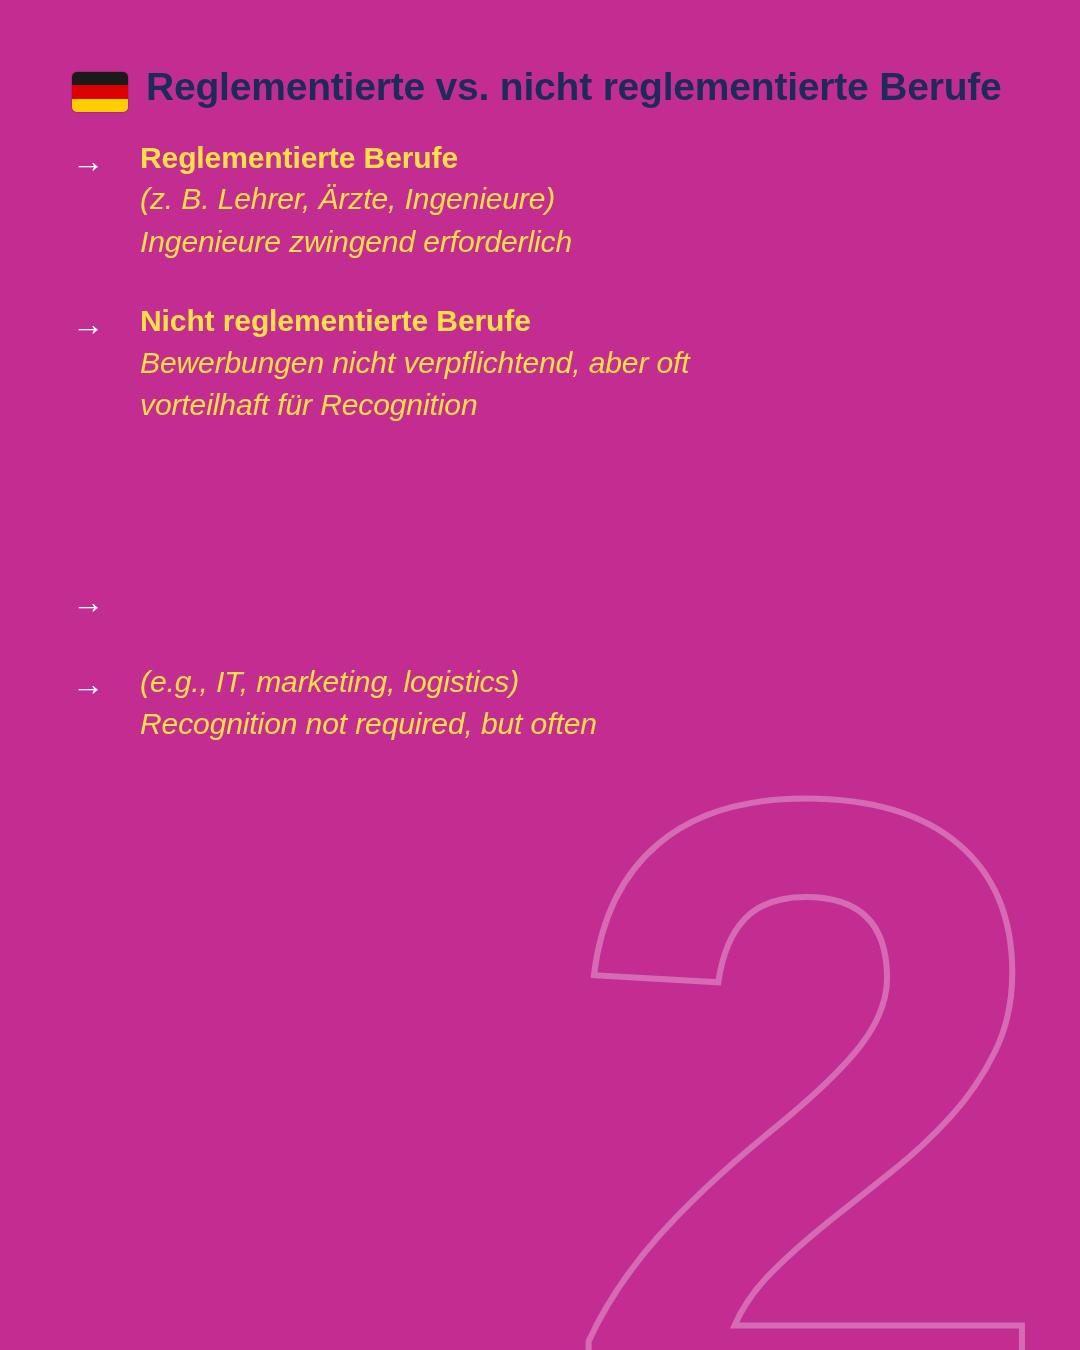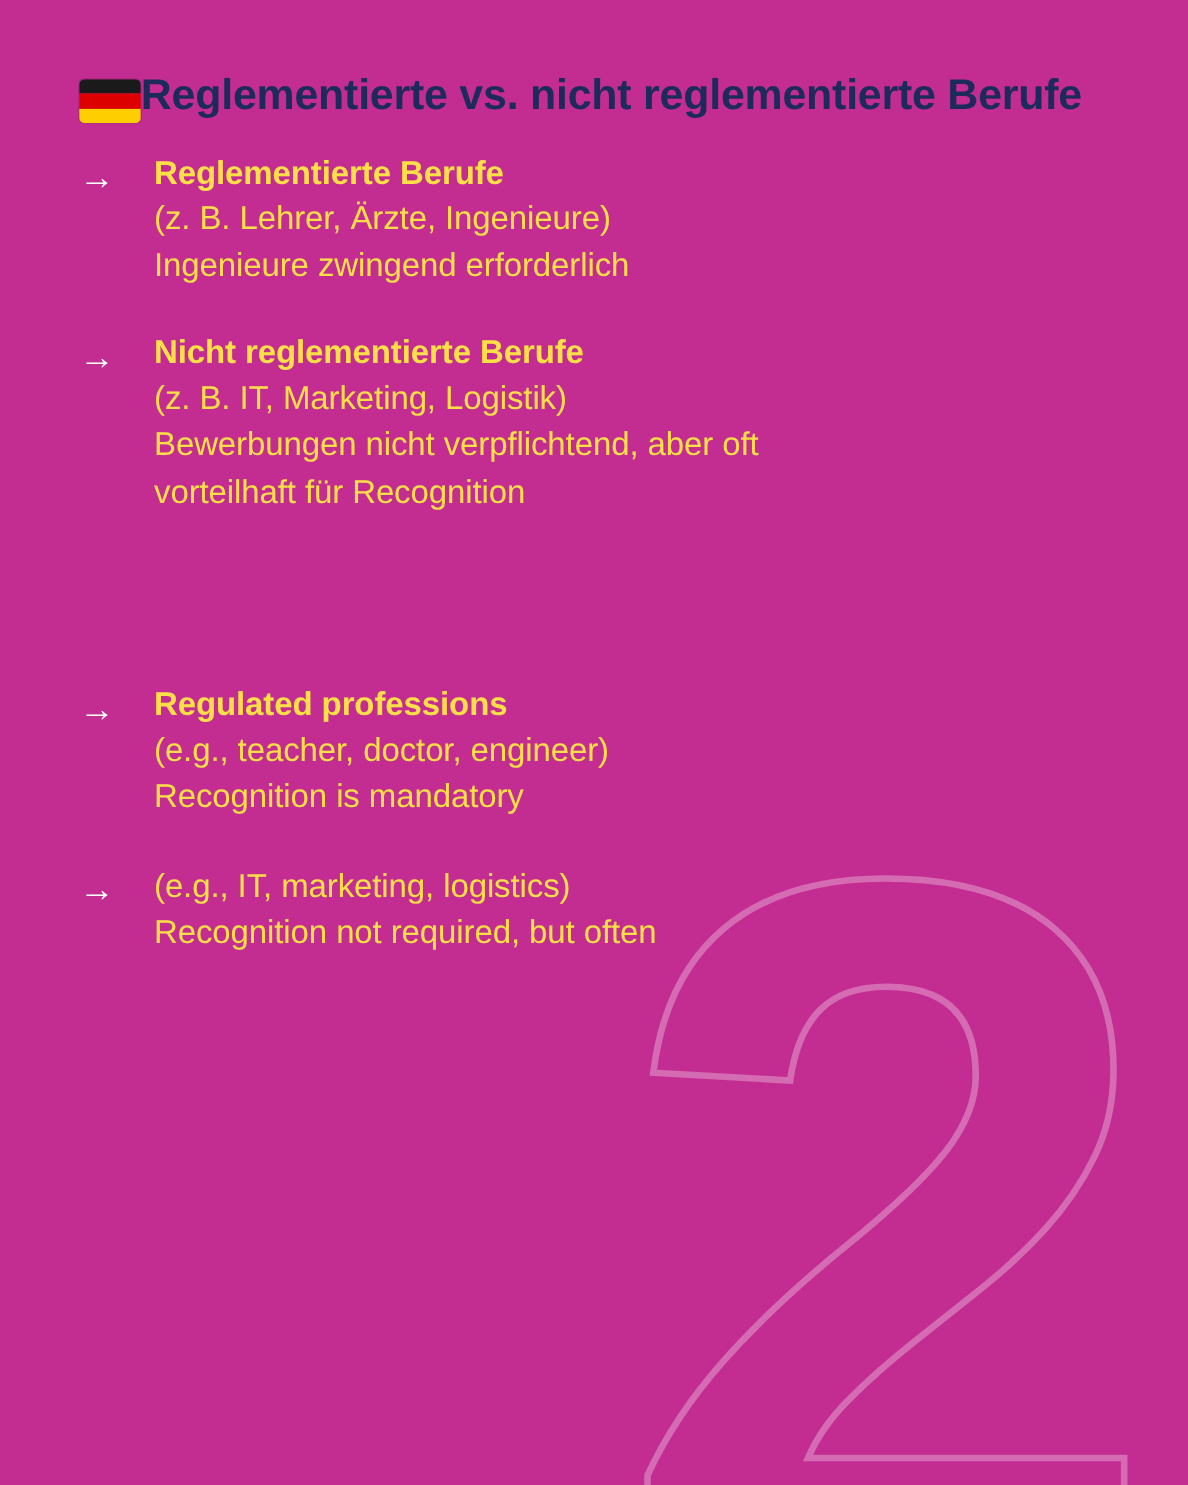--- a/index.html
+++ b/index.html
@@ -44,20 +44,21 @@
   }
   .block {
     position: relative;
   }
   .block.en {
     margin-top: 152px;
   }
   .heading-row {
     display: flex;
     align-items: flex-start;
+    gap: 18px;
   }
   .flag {
     flex: 0 0 auto;
     width: 56px;
     height: 40px;
     border-radius: 5px;
     overflow: hidden;
     position: relative;
     margin-top: 10px;
     box-shadow: 0 0 0 1px rgba(0,0,0,0.12);
@@ -131,20 +132,21 @@
     font-size: 30px;
     font-weight: 700;
     line-height: 1.34;
     letter-spacing: -0.1px;
   }
   .item-line {
     font-size: 30px;
     font-weight: 400;
     line-height: 1.42;
     letter-spacing: -0.1px;
+    font-style: italic;
   }
 </style>
 </head>
 <body>
 
 <div class="slide">
 
   <div class="bg-number">2</div>
 
   <div class="content">
@@ -167,40 +169,34 @@
             <div class="item-title">Reglementierte Berufe</div>
             <div class="item-line">(z. B. Lehrer, Ärzte, Ingenieure)</div>
             <div class="item-line">Ingenieure zwingend erforderlich</div>
           </div>
         </div>
 
         <div class="item">
           <div class="arrow">→</div>
           <div class="item-text">
             <div class="item-title">Nicht reglementierte Berufe</div>
-            <div class="item-line">(z. B. IT, Marketing, Logistik)</div>
             <div class="item-line">Bewerbungen nicht verpflichtend, aber oft</div>
             <div class="item-line">vorteilhaft für Recognition</div>
           </div>
         </div>
 
       </div>
     </div>
 
     <div class="block en">
 
       <div class="items">
 
         <div class="item">
           <div class="arrow">→</div>
-          <div class="item-text">
-            <div class="item-title">Regulated professions</div>
-            <div class="item-line">(e.g., teacher, doctor, engineer)</div>
-            <div class="item-line">Recognition is mandatory</div>
-          </div>
         </div>
 
         <div class="item">
           <div class="arrow">→</div>
           <div class="item-text">
             <div class="item-line">(e.g., IT, marketing, logistics)</div>
             <div class="item-line">Recognition not required, but often</div>
           </div>
         </div>
 

